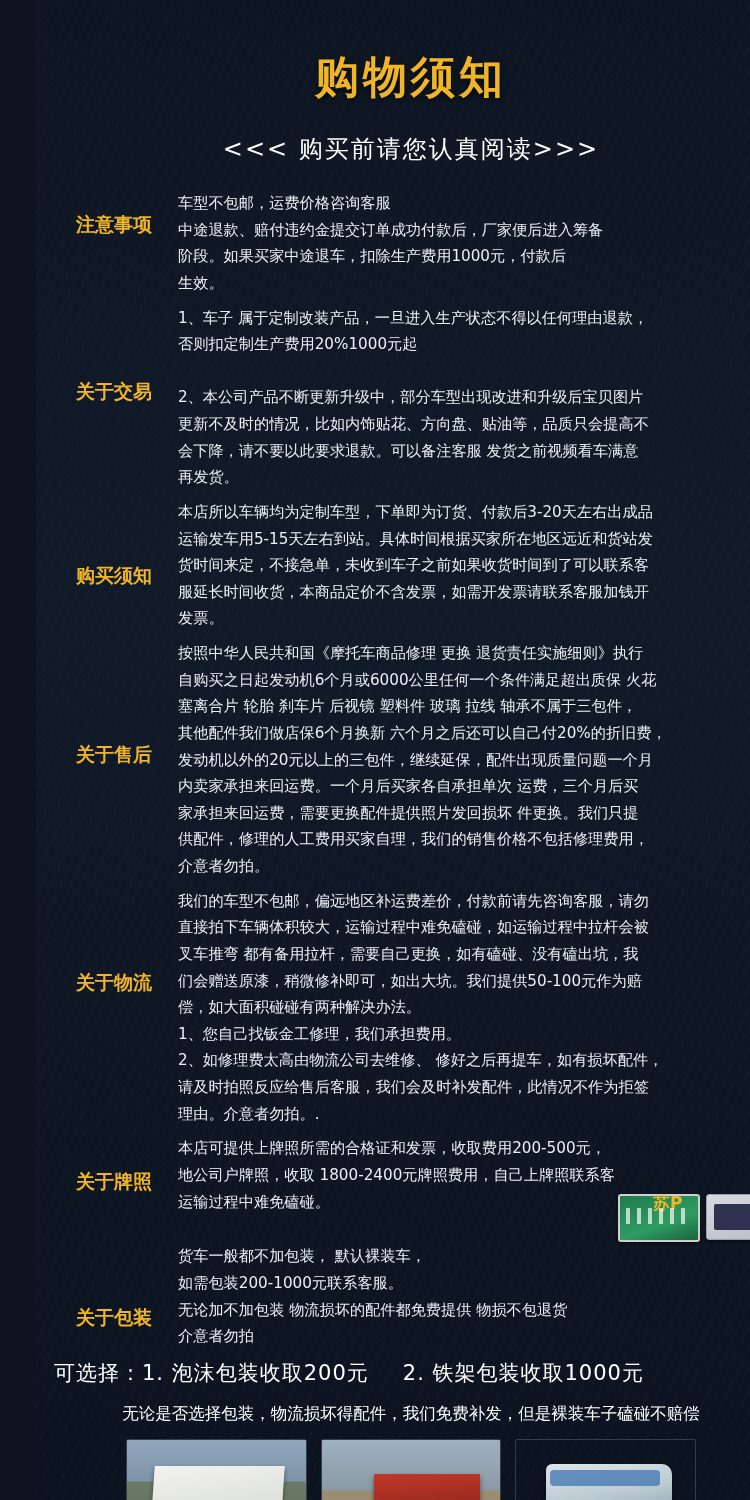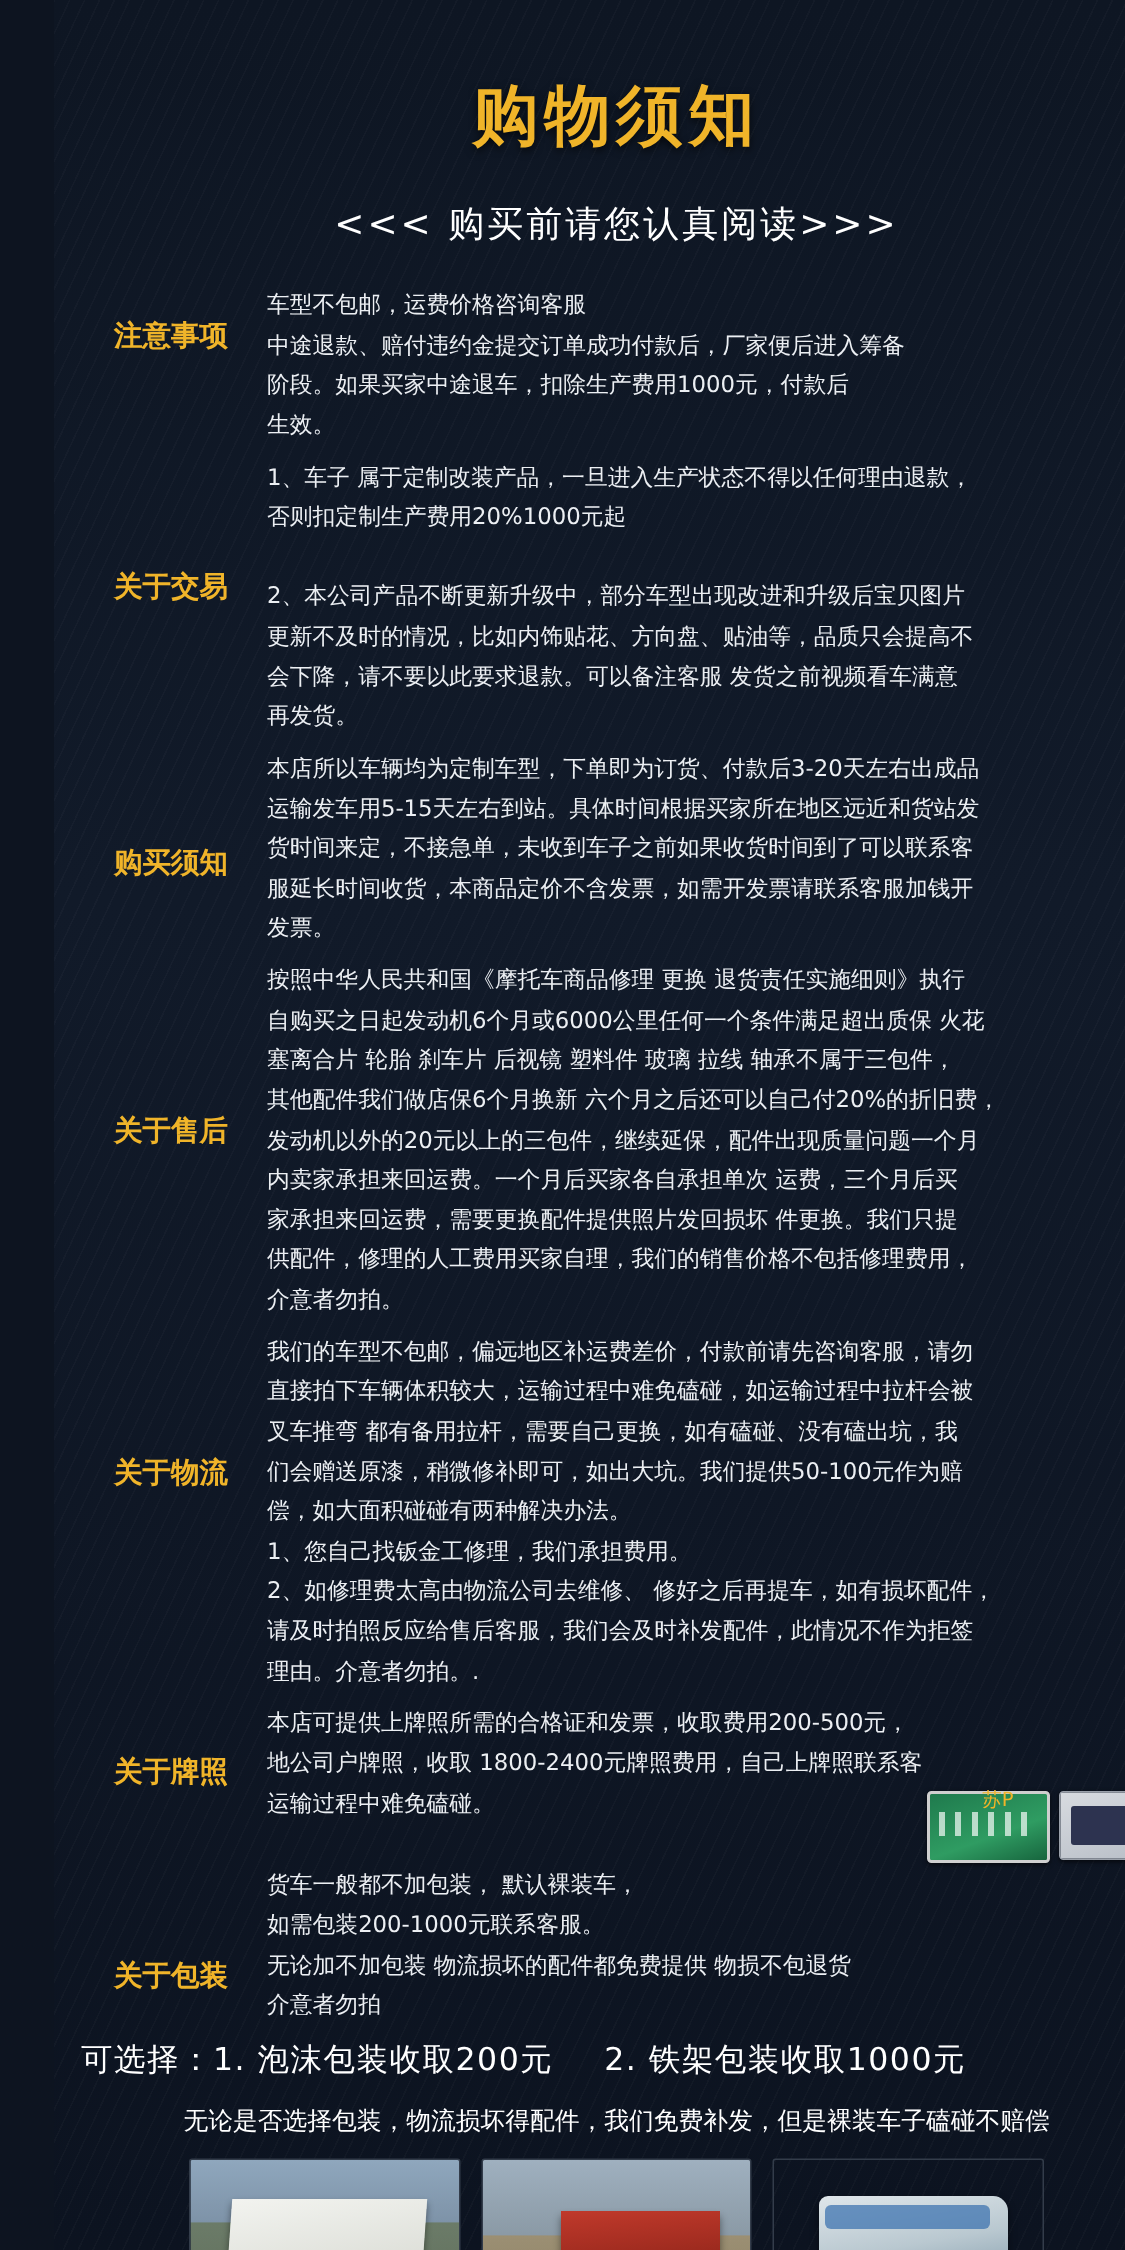--- a/index.html
+++ b/index.html
@@ -132,22 +132,22 @@
     left: 7px; right: 7px; top: 9px; bottom: 9px;
     background: #2d3350;
     border-radius: 2px;
   }
   .plate-badge {
     position: absolute;
     left: 50%;
     top: -6px;
     transform: translateX(-20%);
     color: #f0b429;
-    font-size: 13px;
-    font-weight: normal;
+    font-size: 17px;
+    font-weight: bold;
   }
 
   .choice {
     margin: 8px 0 0 18px;
     font-size: 21px;
     color: #ffffff;
     font-family: "DejaVu Sans", sans-serif;
     letter-spacing: 1px;
   }
   .choice .sp { display: inline-block; width: 34px; }

